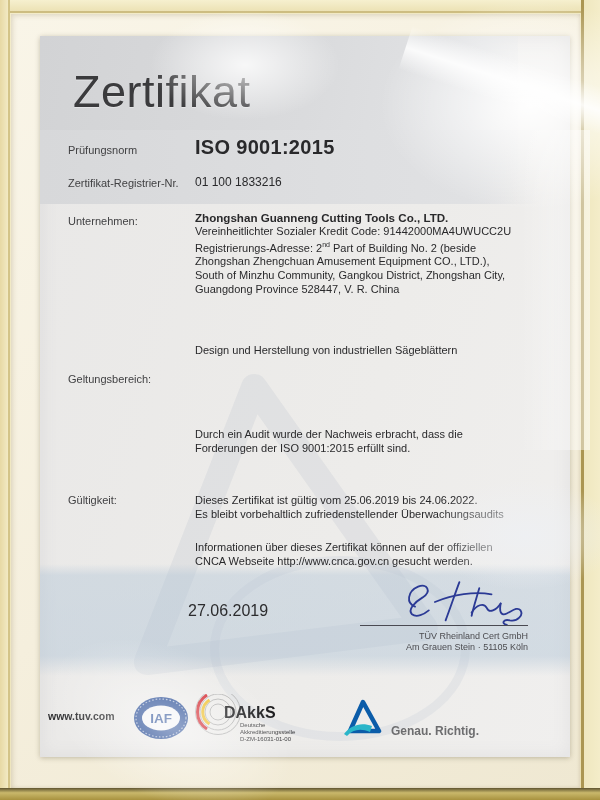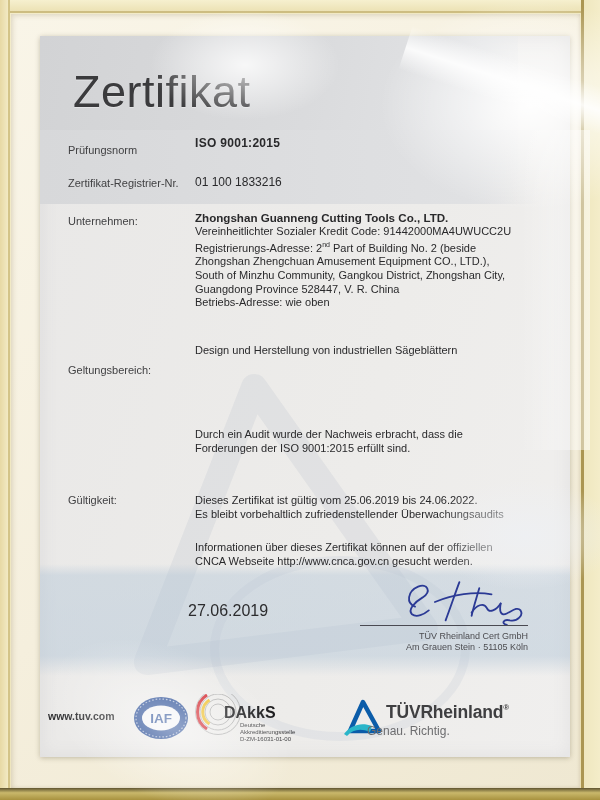--- a/index.html
+++ b/index.html
@@ -41,21 +41,21 @@
                          rgba(176,196,214,.46) 82%, rgba(176,196,214,0) 100%); }
   .wm-circle { position:absolute; left:170px; top:520px; width:260px; height:185px;
                border:9px solid rgba(185,195,210,.20); border-radius:50%; }
 
   .title { position:absolute; left:33px; top:30px; font-size:45px; letter-spacing:.5px;
            color:#3b3b3d; text-shadow:0 1px 0 rgba(255,255,255,.35); }
 
   .lbl { position:absolute; left:28px; font-size:11px; color:#414143; }
   .val { position:absolute; left:155px; color:#29292b; }
 
-  .iso-val { top:100px; font-size:12px; font-weight:bold; letter-spacing:.3px; }
+  .iso-val { top:100px; font-size:20px; font-weight:bold; letter-spacing:.3px; }
   .reg-val { top:139px; font-size:12px; font-weight:normal; }
 
   .company { top:175px; font-size:11px; line-height:13.6px; white-space:nowrap; }
   .company .c-name { font-weight:bold; font-size:11.6px; }
   sup { font-size:7px; }
 
   .scope-val { top:308px; font-size:11px; }
 
   .para { position:absolute; left:155px; font-size:11px; line-height:13.8px; color:#29292b; white-space:nowrap; }
   .audit { top:392px; }
@@ -71,21 +71,21 @@
 
   
   .website { position:absolute; left:8px; top:674px; font-size:10.5px; font-weight:bold; color:#2f2f31; }
   .iaf { position:absolute; left:92px; top:659px; width:58px; height:46px; }
   .dakks { position:absolute; left:152px; top:658px; width:135px; height:54px; }
   .dakks-sub { position:absolute; left:48px; top:28px; font-size:6px; line-height:7px; color:#3a3a3c; }
   .tuvlogo { position:absolute; left:302px; top:662px; width:40px; height:38px; }
   .tuv-brand { position:absolute; left:346px; top:666px; font-size:17.5px; font-weight:bold;
                color:#3f3f41; letter-spacing:-.2px; }
   .tuv-reg { font-size:8px; vertical-align:8px; }
-  .tuv-tagline { position:absolute; left:327px; top:688px; font-size:12px; font-weight:normal; color:#6d6d6f; }
+  .tuv-tagline { position:absolute; left:351px; top:688px; font-size:12px; font-weight:bold; color:#6d6d6f; }
 
   
   .glare { position:absolute; pointer-events:none; z-index:50; }
   .g1 { left:380px; top:0px; width:300px; height:210px;
         background:radial-gradient(closest-side, rgba(255,255,255,.95), rgba(255,255,255,0)); }
   .g2 { left:150px; top:10px; width:190px; height:110px;
         background:radial-gradient(closest-side, rgba(255,255,255,.8), rgba(255,255,255,0)); }
   .g3 { left:400px; top:60px; width:230px; height:46px; transform:rotate(18deg);
         background:linear-gradient(180deg, rgba(255,255,255,0), rgba(255,255,255,.85), rgba(255,255,255,0)); }
   .g4 { left:430px; top:480px; width:190px; height:110px;
@@ -122,24 +122,23 @@
     <div class="val reg-val">01 100 1833216</div>
 
     <div class="lbl" style="top:179px">Unternehmen:</div>
     <div class="val company">
       <div class="c-name">Zhongshan Guanneng Cutting Tools Co., LTD.</div>
       <div>Vereinheitlichter Sozialer Kredit Code: 91442000MA4UWUCC2U</div>
       <div><span>Registrierungs-Adresse: 2</span><sup>nd</sup><span> Part of Building No. 2 (beside</span></div>
       <div>Zhongshan Zhengchuan Amusement Equipment CO., LTD.),</div>
       <div>South of Minzhu Community, Gangkou District, Zhongshan City,</div>
       <div>Guangdong Province 528447, V. R. China</div>
-      <div>Betriebs-Adresse: wie oben</div>
-    </div>
-
-    <div class="lbl" style="top:328px">Geltungsbereich:</div>
+    </div>
+
+    <div class="lbl" style="top:337px">Geltungsbereich:</div>
     <div class="val scope-val">Design und Herstellung von industriellen Sägeblättern</div>
 
     <div class="para audit">
       <div>Durch ein Audit wurde der Nachweis erbracht, dass die</div>
       <div>Forderungen der ISO 9001:2015 erfüllt sind.</div>
     </div>
 
     <div class="lbl" style="top:458px">Gültigkeit:</div>
     <div class="para validity">
       <div>Dieses Zertifikat ist gültig vom 25.06.2019 bis 24.06.2022.</div>
@@ -194,21 +193,20 @@
         <div>Deutsche</div>
         <div>Akkreditierungsstelle</div>
         <div>D-ZM-16031-01-00</div>
       </div>
     </div>
 
     <svg class="tuvlogo" viewBox="0 0 40 38">
       <path d="M21 4 L37 33 L8 33 Z" fill="none" stroke="#0b5ca9" stroke-width="4.5" stroke-linejoin="round"></path>
       <path d="M2 36 C9 27,19 24,30 28 L28 34 C19 30,11 31,5 38 Z" fill="#2ab5c9"></path>
     </svg>
-    <div class="tuv-brand"><span>TÜVRheinland</span><span class="tuv-reg">®</span></div>
     <div class="tuv-tagline">Genau. Richtig.</div>
   </div>
 
   <div class="frame-top"></div>
   <div class="frame-left"></div>
   <div class="frame-right"></div>
   <div class="frame-bottom"></div>
 
   <div class="glare g1"></div>
   <div class="glare g2"></div>

